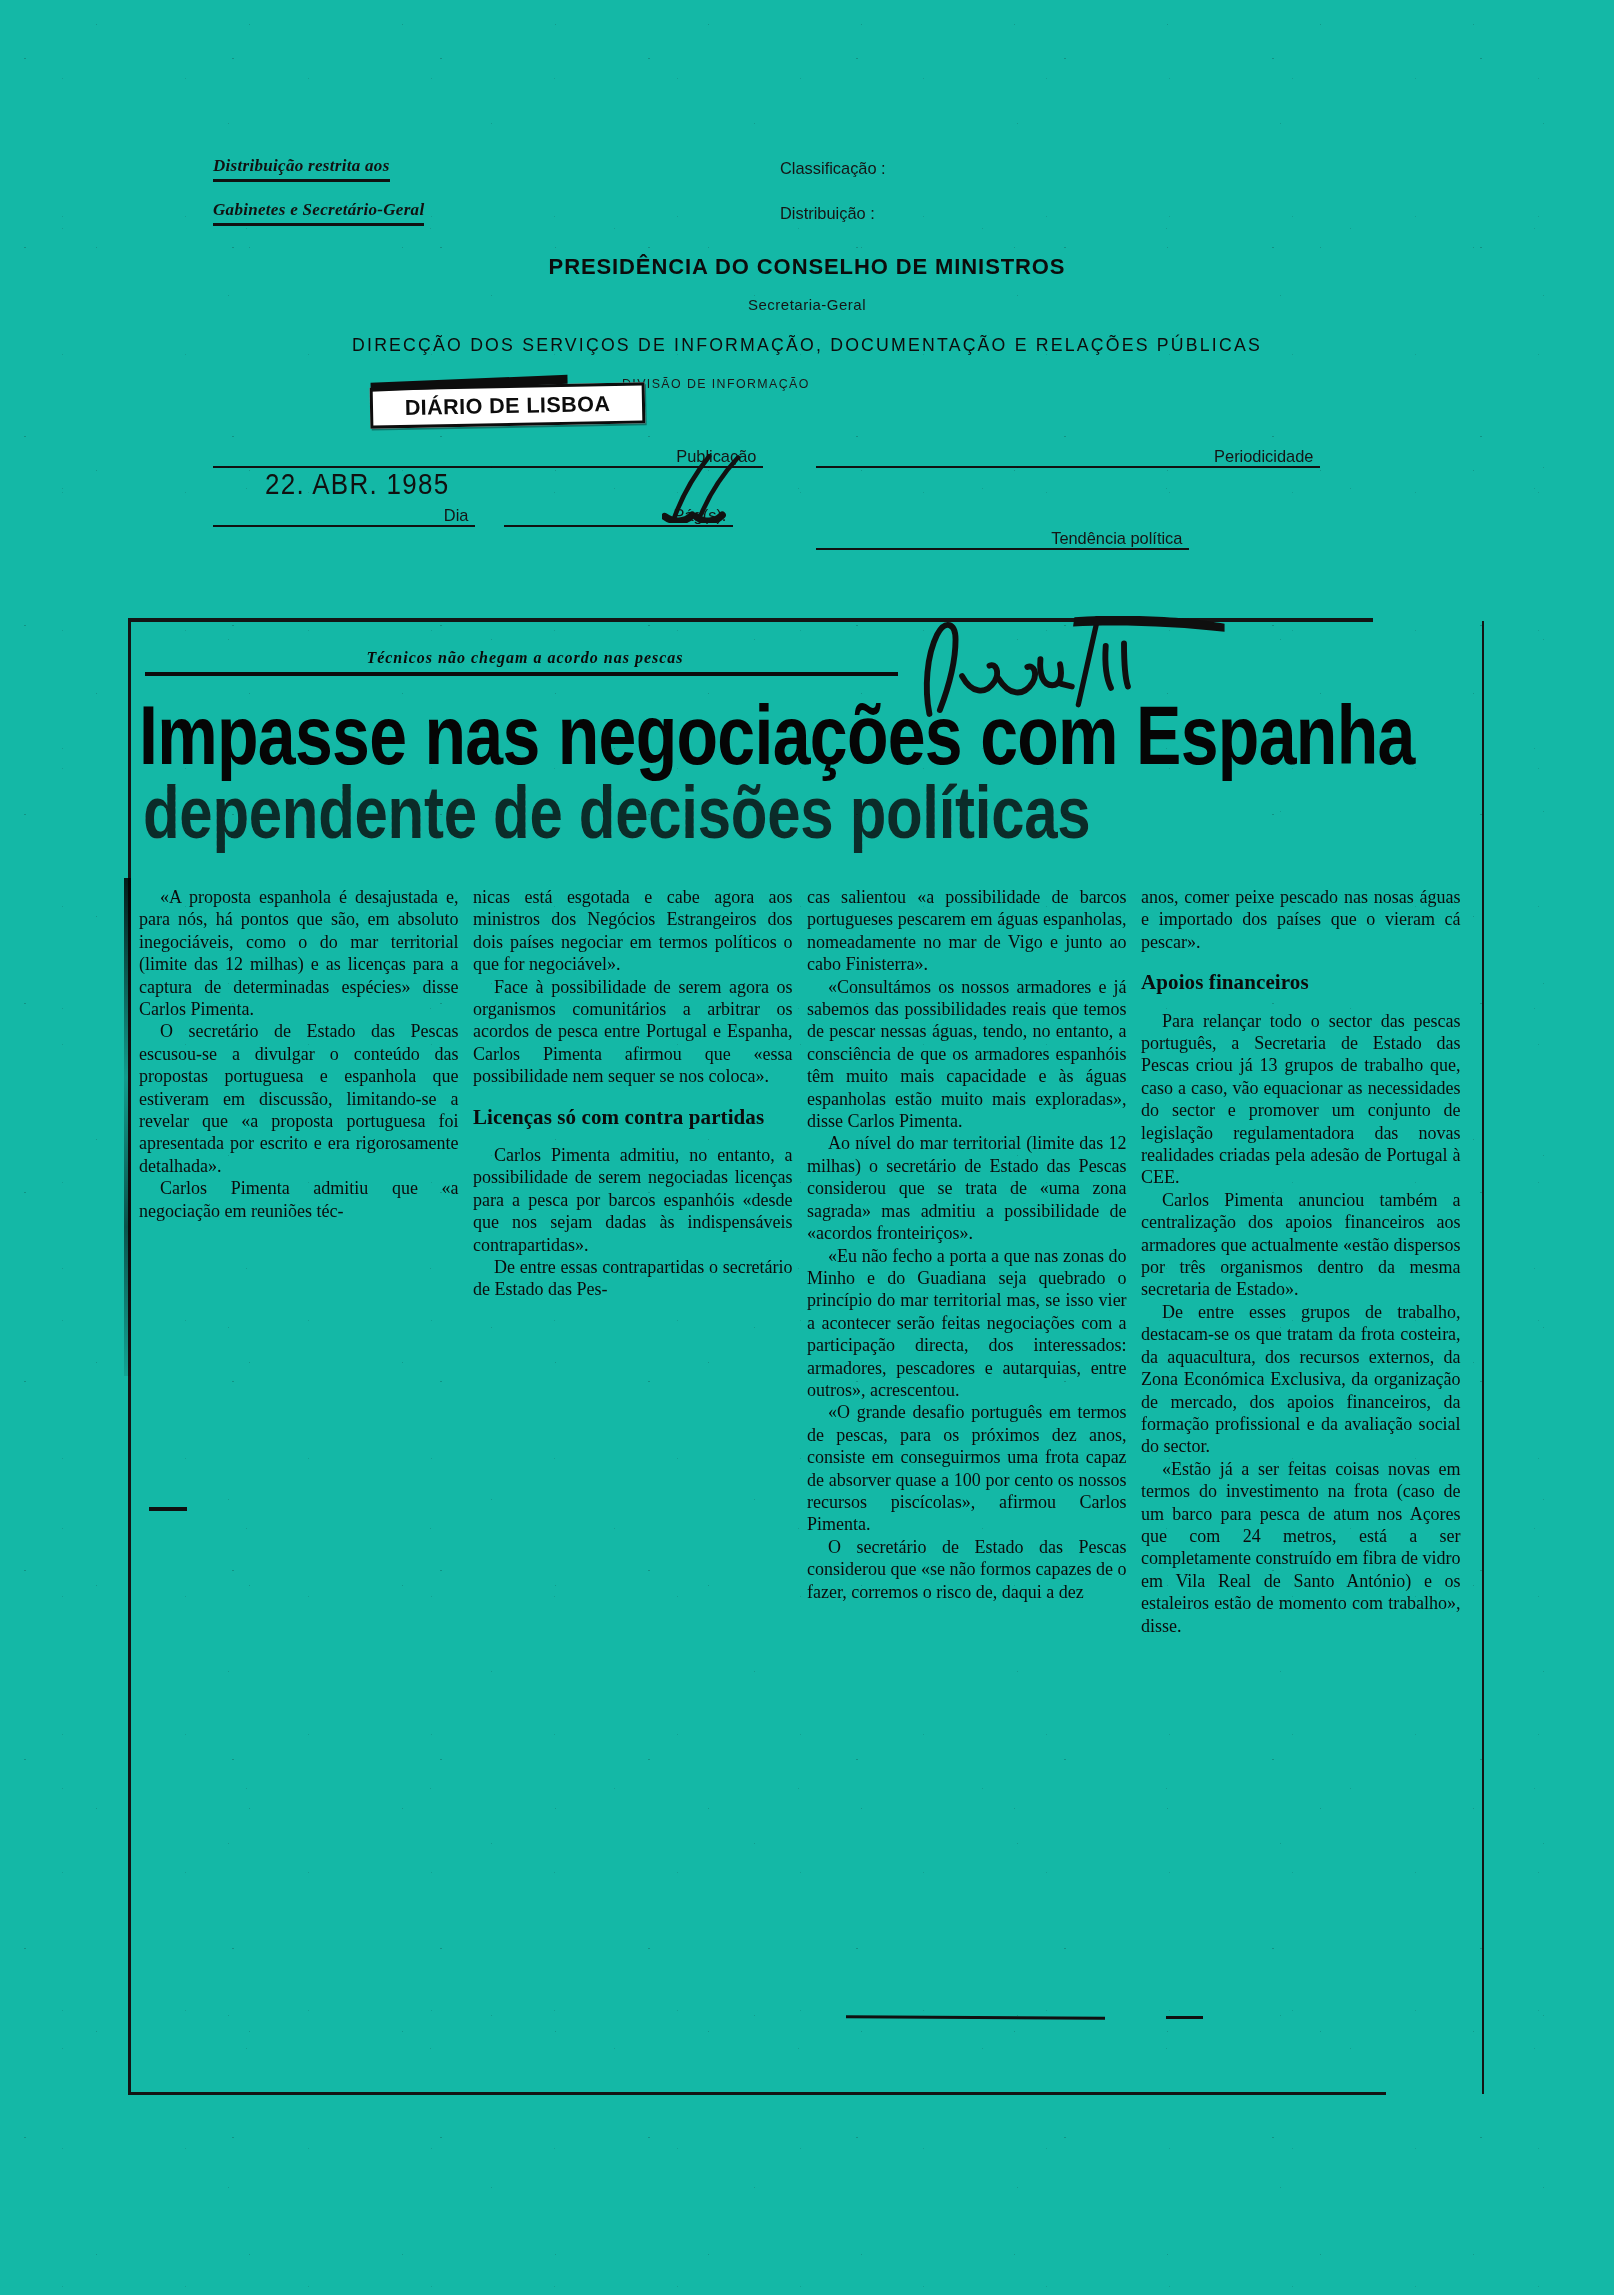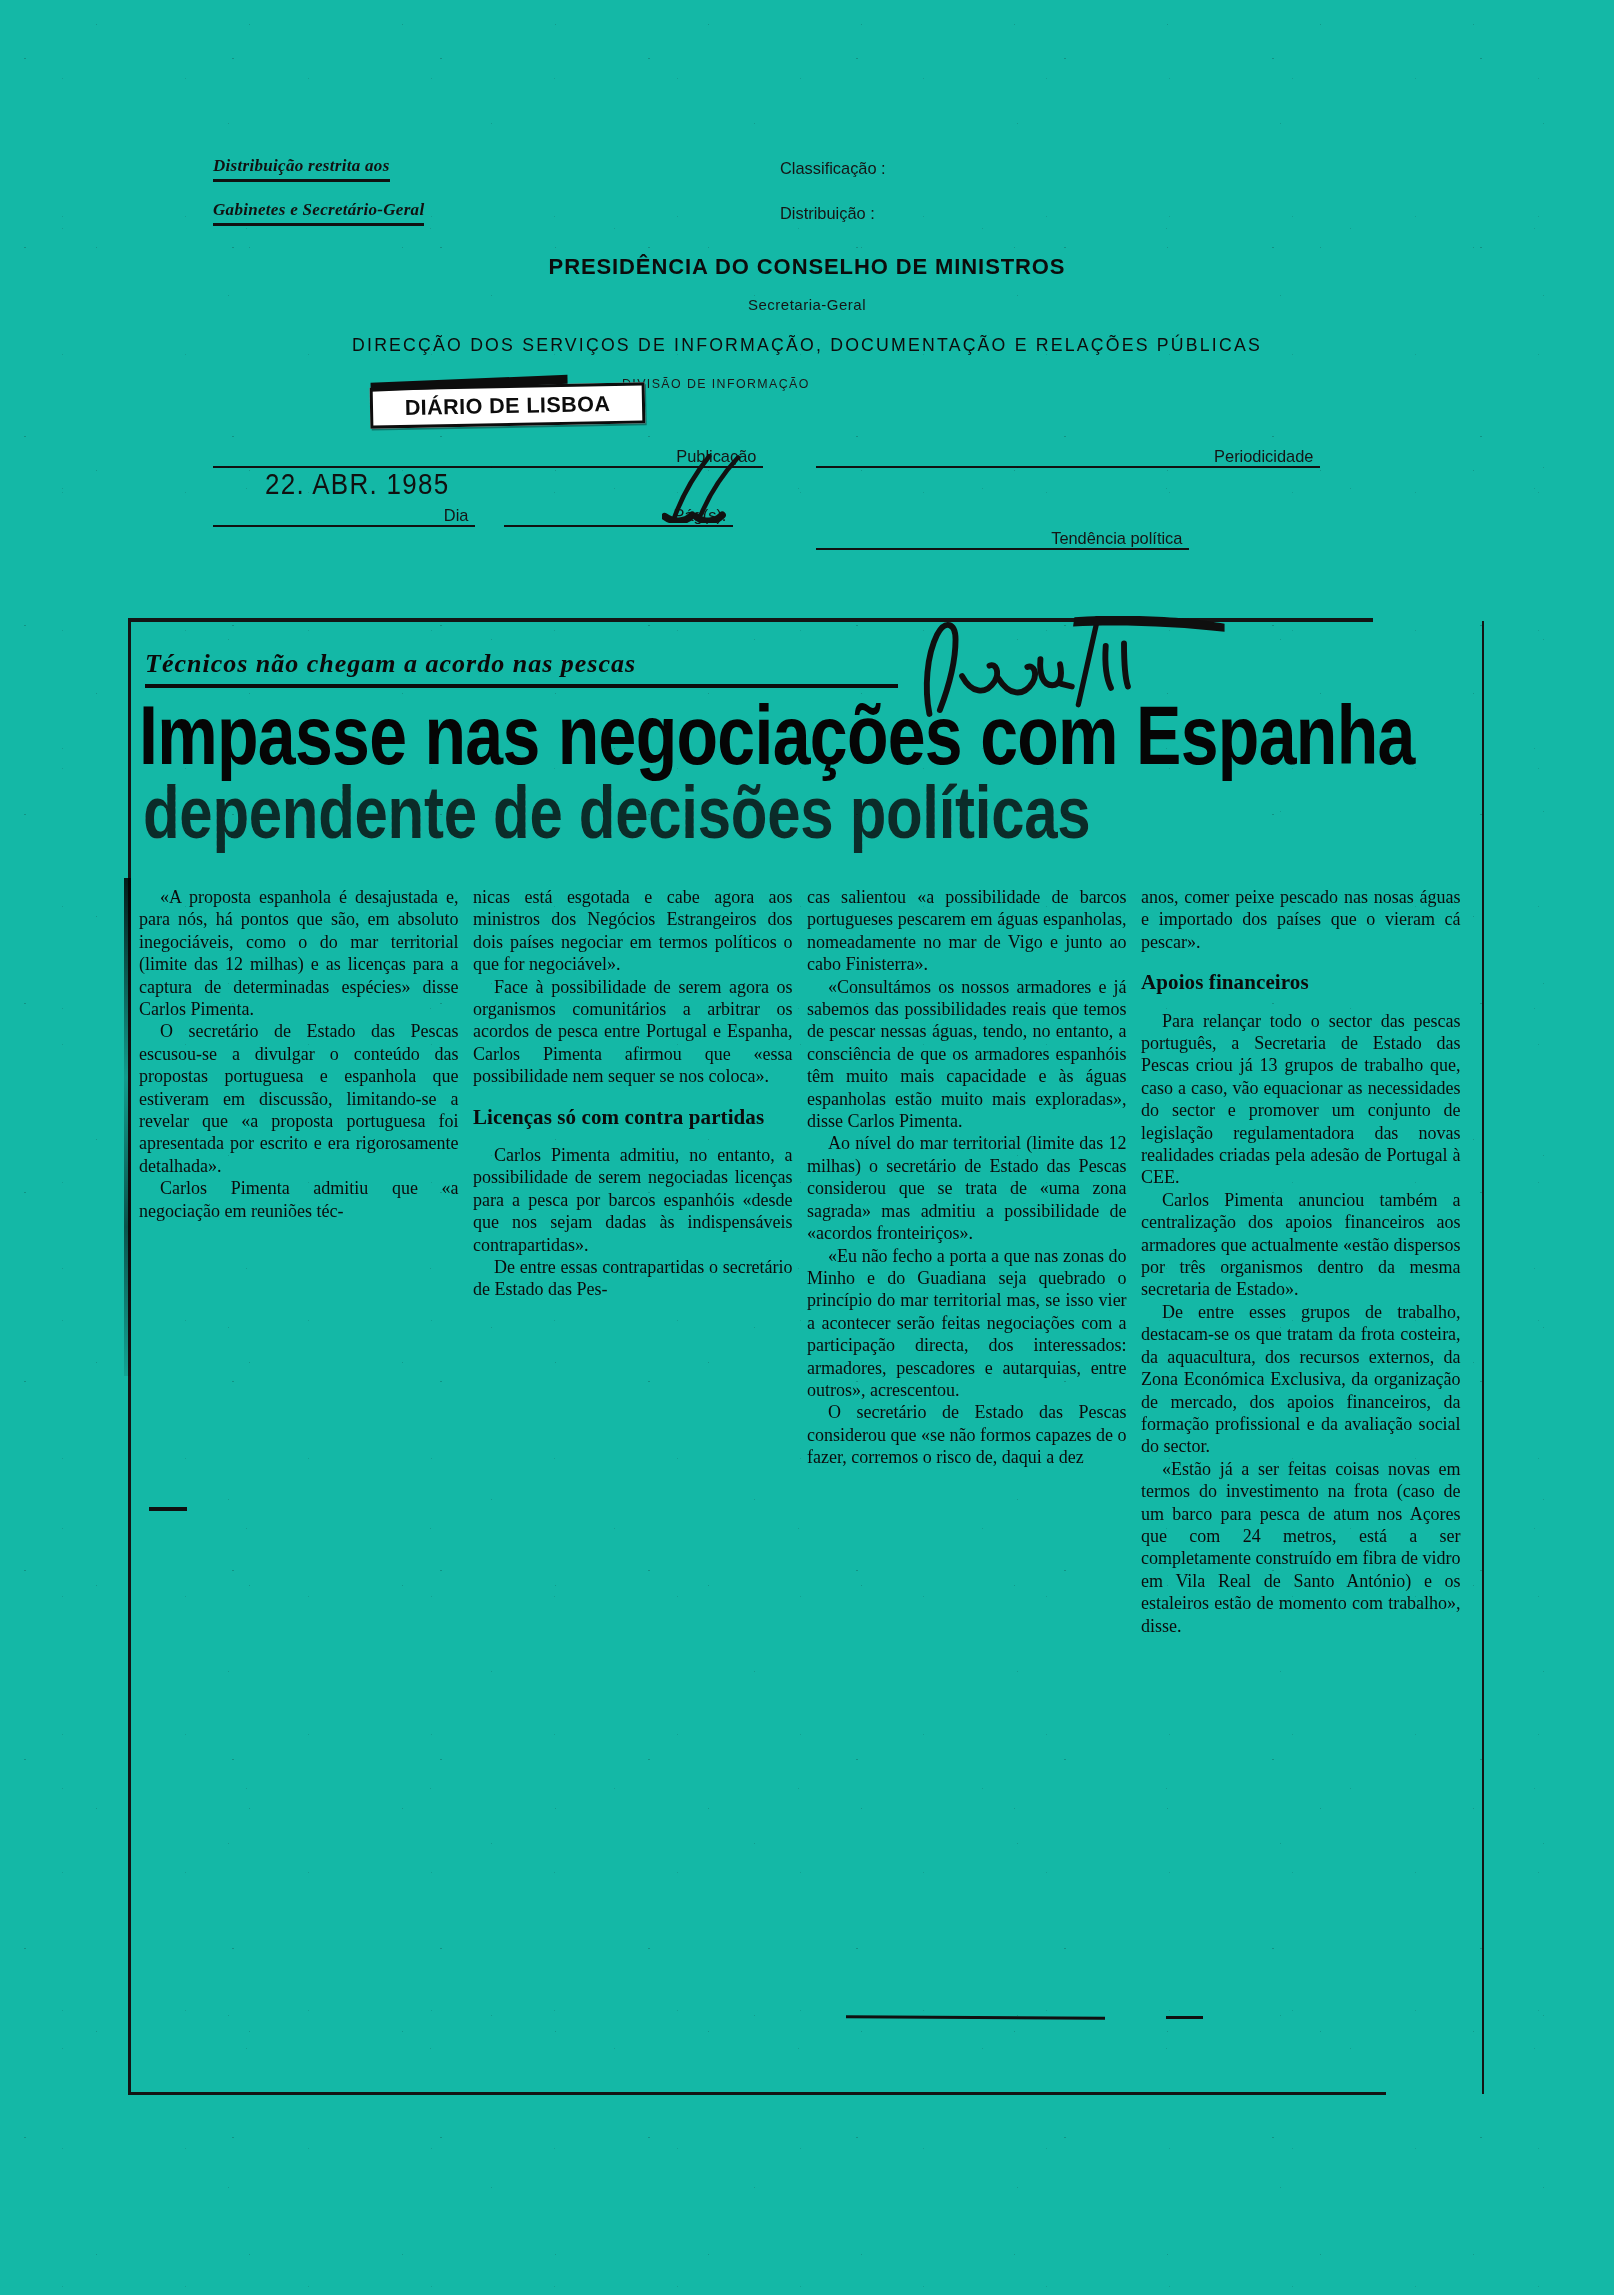--- a/index.html
+++ b/index.html
@@ -128,22 +128,23 @@
     background:#141414;
   }
 
   
   .kicker{
     position:absolute;left:145px;top:649px;width:760px;
   }
   .kicker-text{
     font-family:"Liberation Serif", serif;
     font-style:italic;font-weight:700;
-    font-size:26px;letter-spacing:1px;color:#0a0a0a;
-    white-space:nowrap;
+    font-size:16px;letter-spacing:1px;color:#0a0a0a;
+    white-space:nowrap;
+    text-align:center;
   }
   .kicker-rule{
     margin-top:4.6px;height:4.6px;background:#0c0c0c;width:753px;
   }
 
   
   .annot{
     position:absolute;left:917px;top:616px;
     width:367px;height:111px;pointer-events:none;
   }
@@ -351,20 +352,21 @@
       <h3 class="subhead">Licenças só com contra partidas</h3>
       <p>Carlos Pimenta admitiu, no entanto, a possibilidade de serem negociadas licenças para a pesca por barcos espanhóis «desde que nos sejam dadas às indispensáveis contrapartidas».</p>
       <p>De entre essas contrapartidas o secretário de Estado das Pes-</p>
     </div>
 
     <div class="col">
       <p class="noind">cas salientou «a possibilidade de barcos portugueses pescarem em águas espanholas, nomeadamente no mar de Vigo e junto ao cabo Finisterra».</p>
       <p>«Consultámos os nossos armadores e já sabemos das possibilidades reais que temos de pescar nessas águas, tendo, no entanto, a consciência de que os armadores espanhóis têm muito mais capacidade e às águas espanholas estão muito mais exploradas», disse Carlos Pimenta.</p>
       <p>Ao nível do mar territorial (limite das 12 milhas) o secretário de Estado das Pescas considerou que se trata de «uma zona sagrada» mas admitiu a possibilidade de «acordos fronteiriços».</p>
       <p>«Eu não fecho a porta a que nas zonas do Minho e do Guadiana seja quebrado o princípio do mar territorial mas, se isso vier a acontecer serão feitas negociações com a participação directa, dos interessados: armadores, pescadores e autarquias, entre outros», acrescentou.</p>
+      <p>«O grande desafio português em termos de pescas, para os próximos dez anos, consiste em conseguirmos uma frota capaz de absorver quase a 100 por cento os nossos recursos piscícolas», afirmou Carlos Pimenta.</p>
       <p>O secretário de Estado das Pescas considerou que «se não formos capazes de o fazer, corremos o risco de, daqui a dez</p>
     </div>
 
     <div class="col">
       <p class="noind">anos, comer peixe pescado nas nosas águas e importado dos países que o vieram cá pescar».</p>
       <h3 class="subhead">Apoios financeiros</h3>
       <p>Para relançar todo o sector das pescas português, a Secretaria de Estado das Pescas criou já 13 grupos de trabalho que, caso a caso, vão equacionar as necessidades do sector e promover um conjunto de legislação regulamentadora das novas realidades criadas pela adesão de Portugal à CEE.</p>
       <p>Carlos Pimenta anunciou também a centralização dos apoios financeiros aos armadores que actualmente «estão dispersos por três organismos dentro da mesma secretaria de Estado».</p>
       <p>De entre esses grupos de trabalho, destacam-se os que tratam da frota costeira, da aquacultura, dos recursos externos, da Zona Económica Exclusiva, da organização de mercado, dos apoios financeiros, da formação profissional e da avaliação social do sector.</p>
       <p>«Estão já a ser feitas coisas novas em termos do investimento na frota (caso de um barco para pesca de atum nos Açores que com 24 metros, está a ser completamente construído em fibra de vidro em Vila Real de Santo António) e os estaleiros estão de momento com trabalho», disse.</p>

